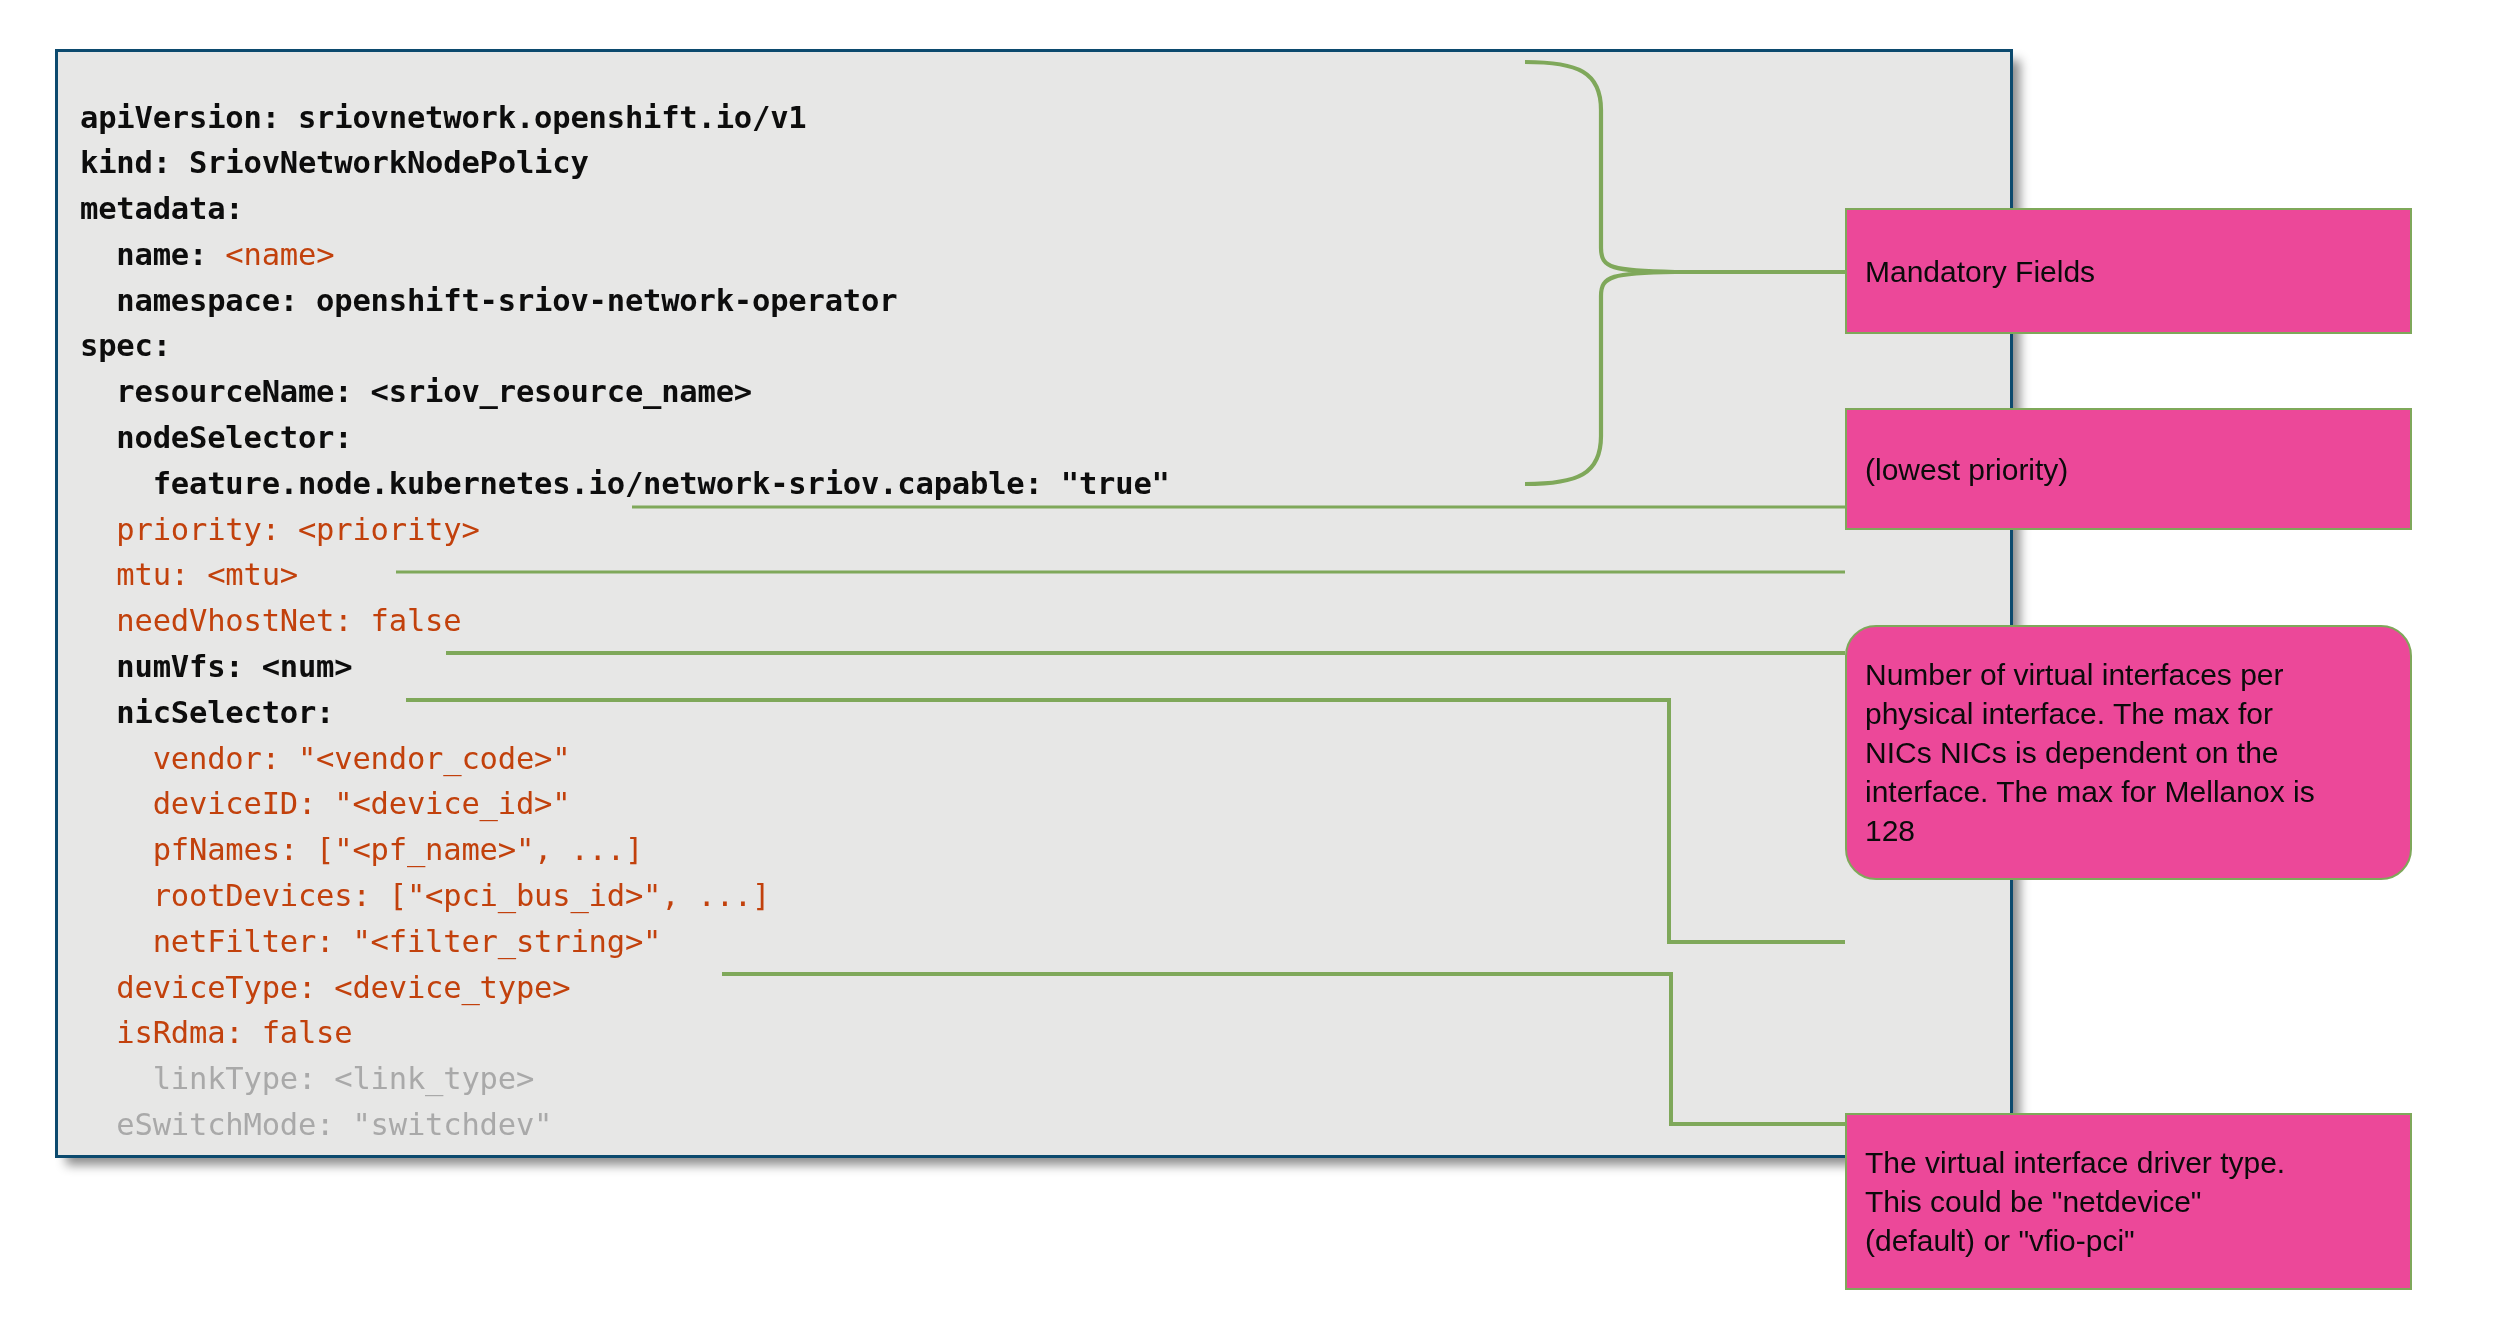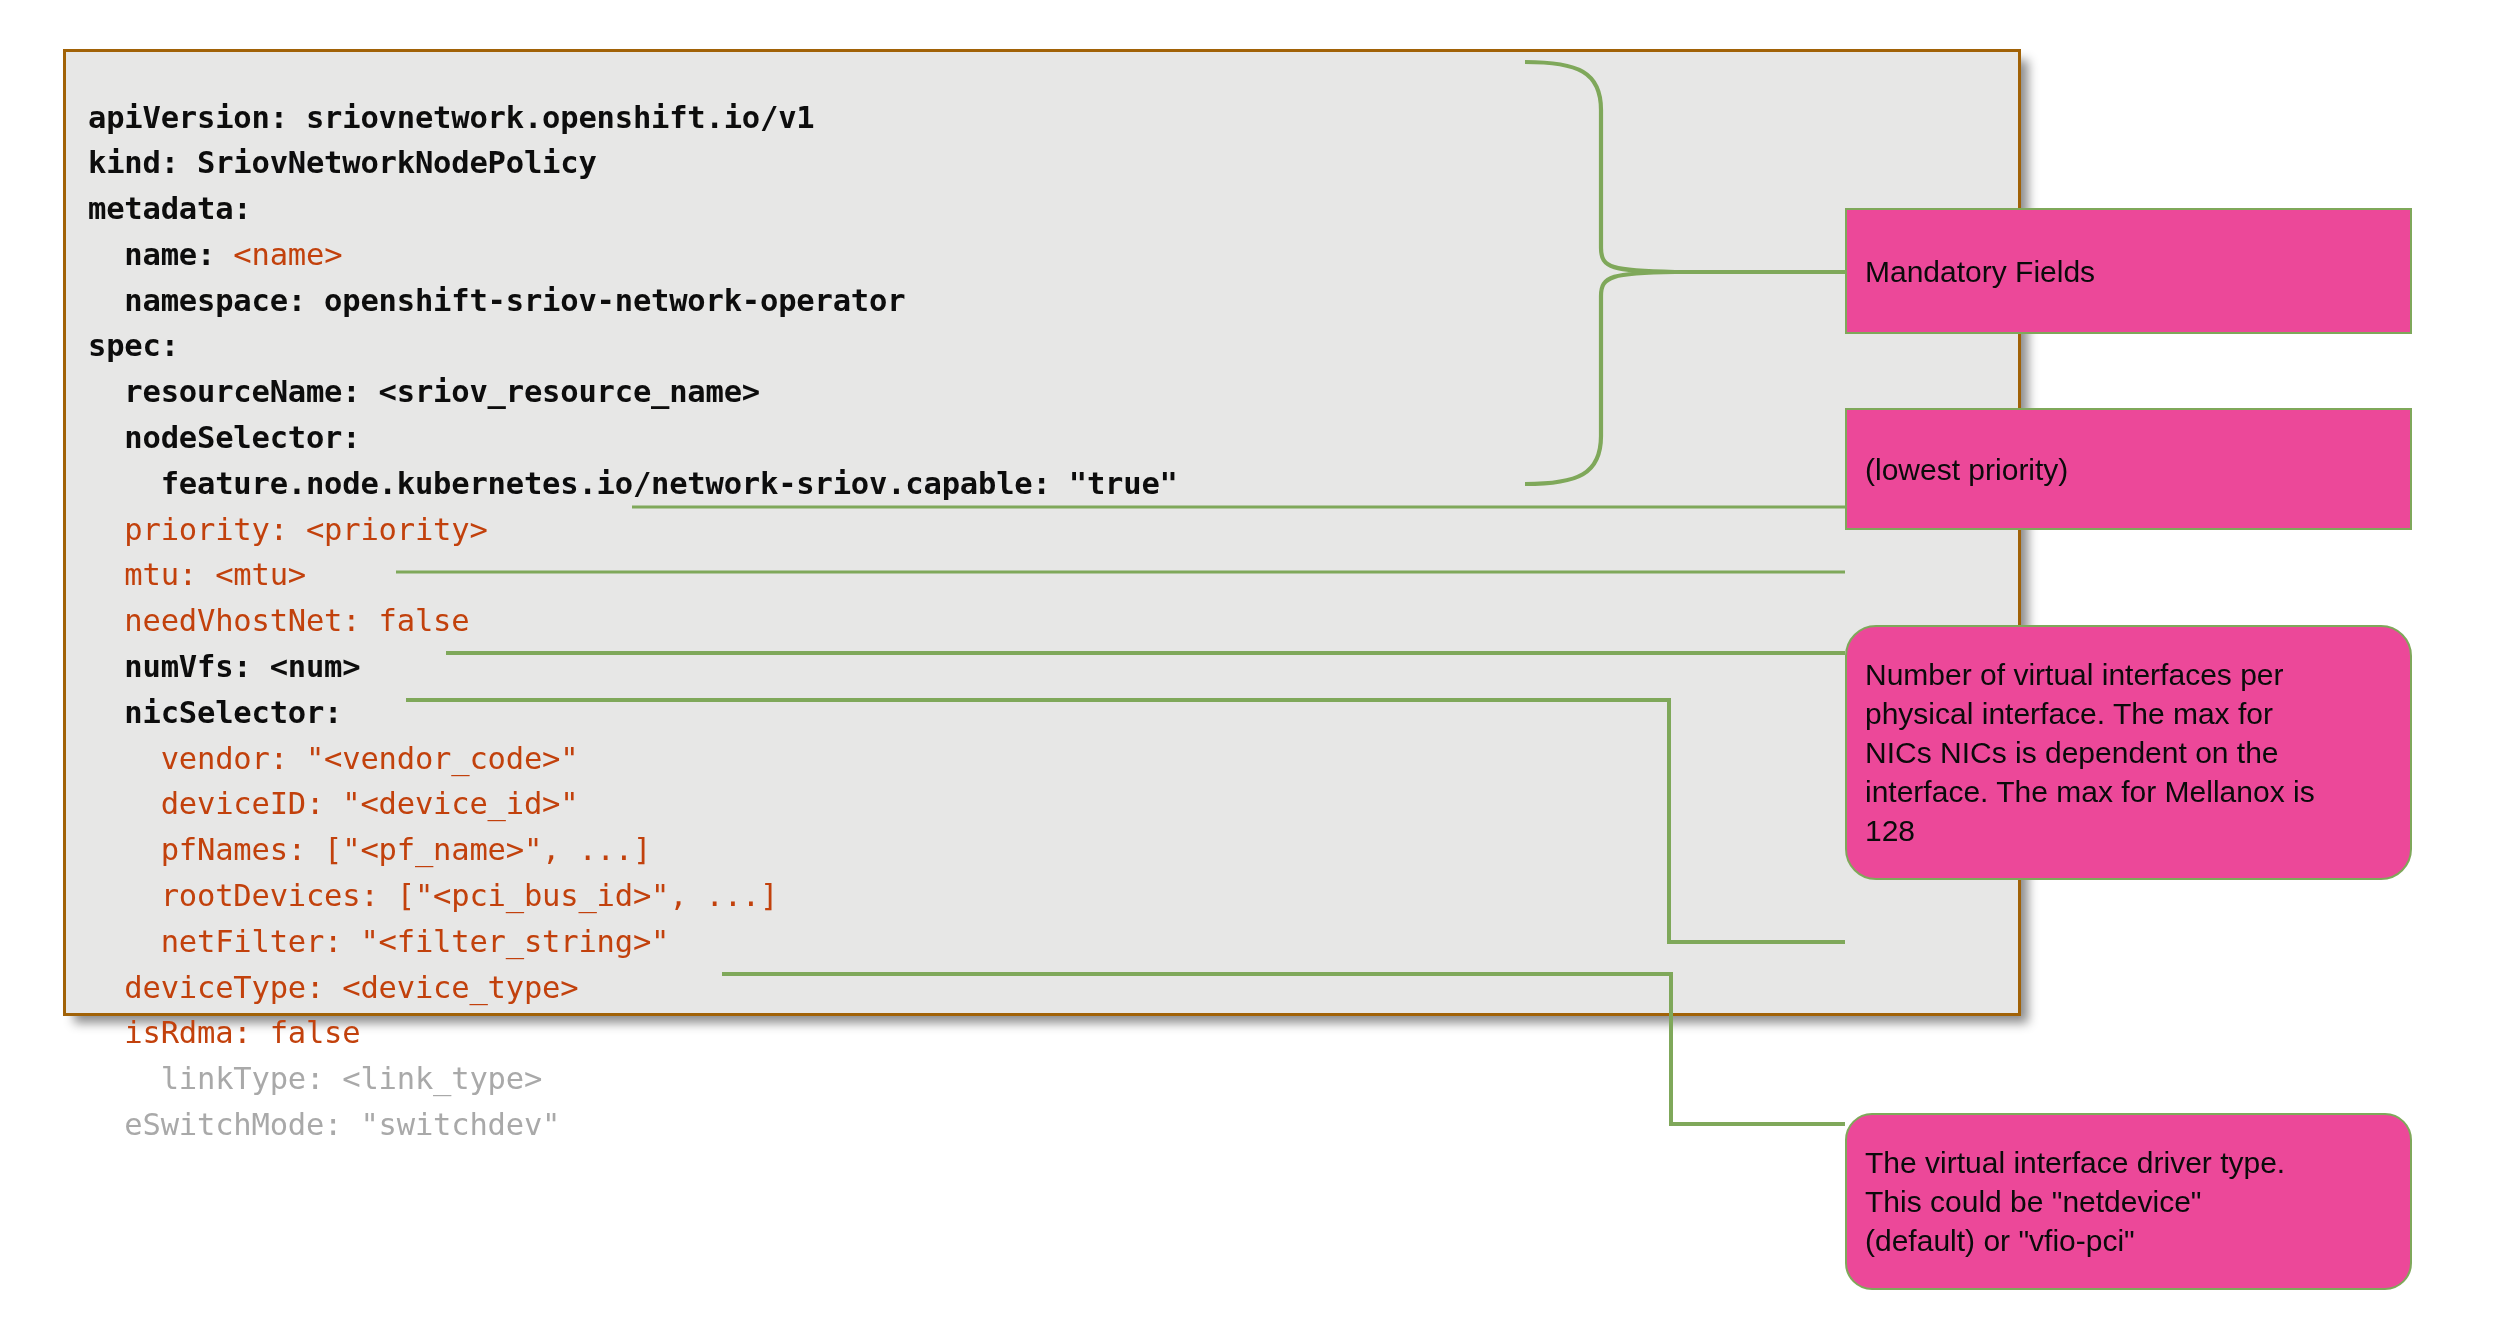--- a/index.html
+++ b/index.html
@@ -12,26 +12,26 @@
     width: 2514px;
     height: 1344px;
     background: #ffffff;
     overflow: hidden;
     font-family: "Liberation Sans", sans-serif;
   }
 
   
   #code-block {
     position: absolute;
-    left: 63px;
+    left: 55px;
     top: 49px;
     width: 1958px;
-    height: 967px;
+    height: 1109px;
     background: #e7e7e6;
-    border: 3px solid #a16207;
+    border: 3px solid #0c4a6e;
     box-sizing: border-box;
     box-shadow: 9px 9px 10px -2px rgba(0,0,0,0.45);
     z-index: 1;
   }
   #code-text {
     position: absolute;
     left: 22px;
     top: 12px;
     font-family: "DejaVu Sans Mono", "Liberation Mono", monospace;
     font-size: 30.5px;
@@ -61,21 +61,21 @@
     justify-content: center;
     z-index: 6;
   }
   .callout span { display: block; }
 
   #cal-mandatory { left: 1845px; top: 208px;  width: 567px; height: 126px; }
   #cal-priority  { left: 1845px; top: 408px;  width: 567px; height: 122px; }
   #cal-mtu       { left: 1845px; top: 547px;  width: 567px; height: 60px;  }
   #cal-numvfs    { left: 1845px; top: 625px;  width: 567px; height: 255px; border-radius: 31px; }
   #cal-nic       { left: 1845px; top: 897px;  width: 567px; height: 200px; }
-  #cal-devtype   { left: 1845px; top: 1113px; width: 567px; height: 177px; border-radius: 27px; }
+  #cal-devtype   { left: 1845px; top: 1113px; width: 567px; height: 177px; }
 
   
   #connectors {
     position: absolute;
     left: 0; top: 0;
     width: 2514px; height: 1344px;
     z-index: 5;
     pointer-events: none;
   }
   #connectors path, #connectors line { fill: none; stroke: #7fa85a; stroke-width: 4; }

